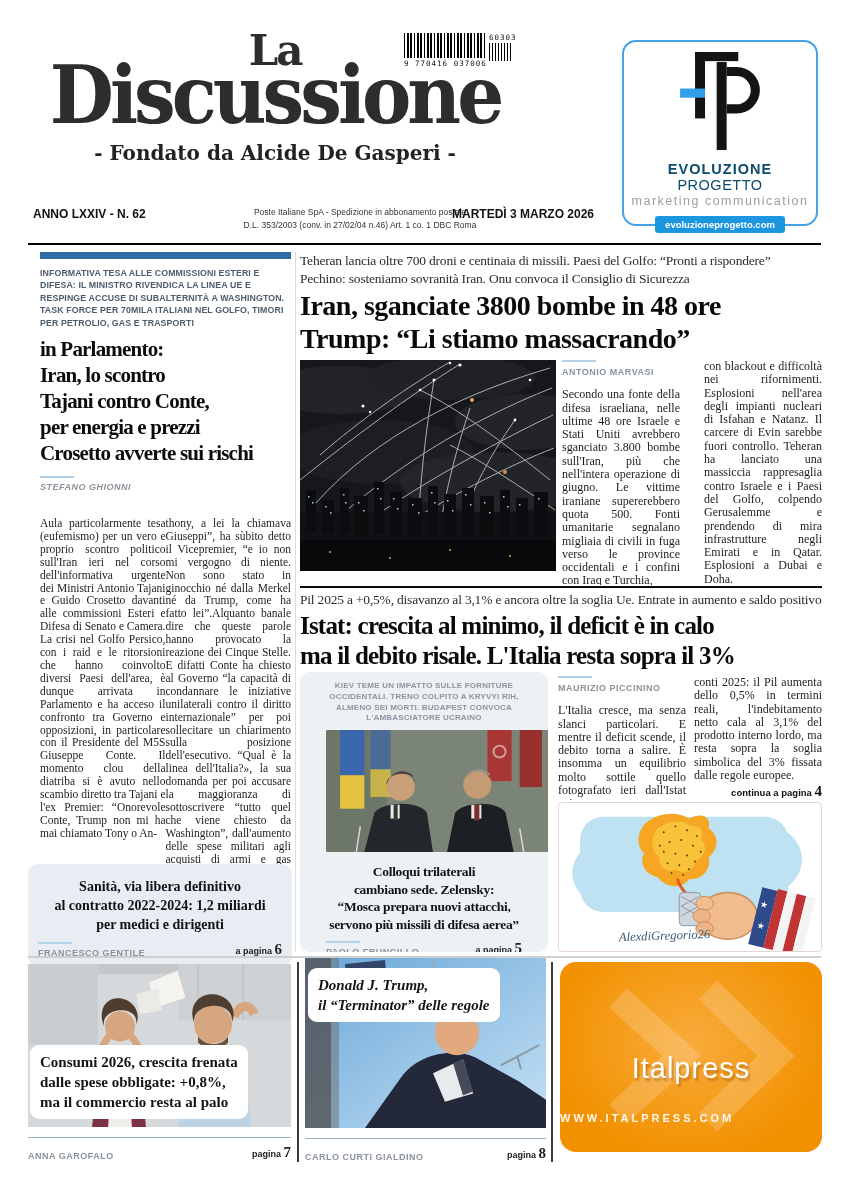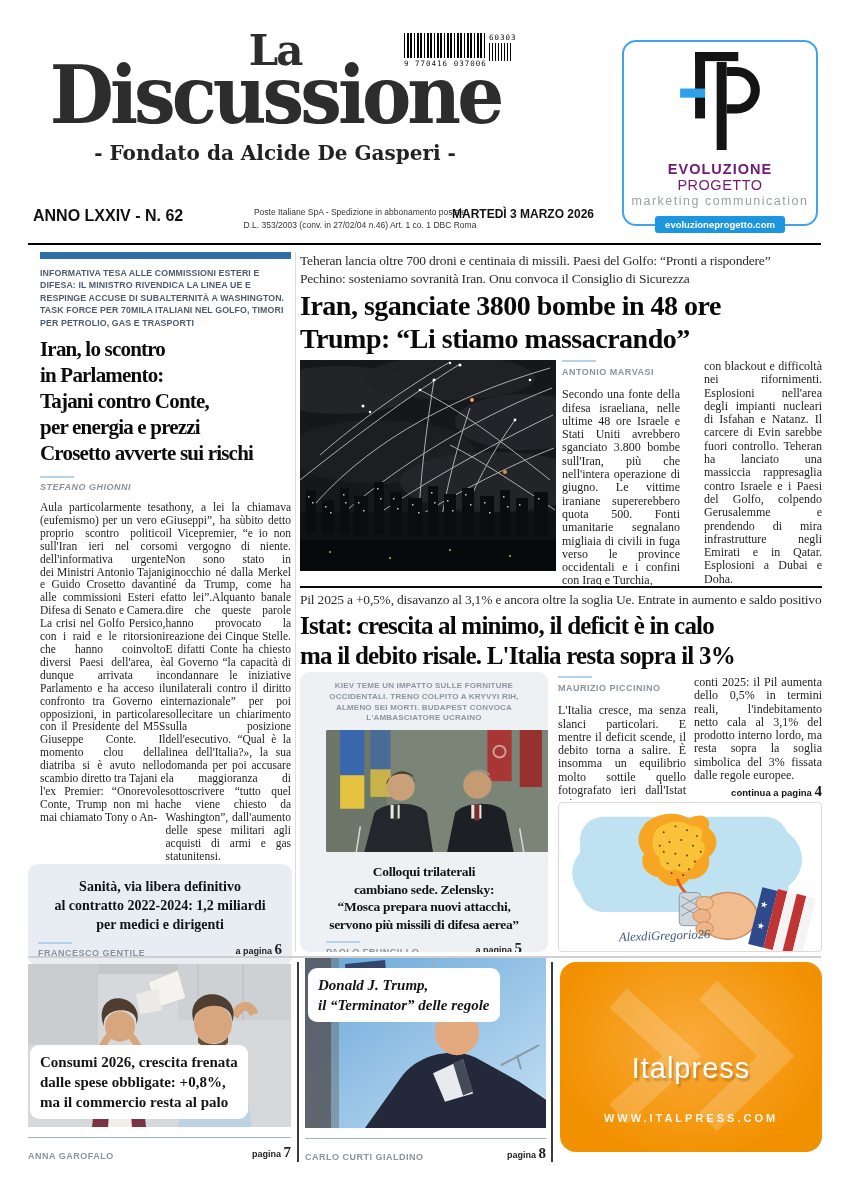--- a/index.html
+++ b/index.html
@@ -18,47 +18,47 @@
   #barcode .bc-row{display:flex;align-items:flex-start;gap:3px;}
   #barcode .bc-main{width:82px;}
   #barcode .bc-bars{height:25px;background:repeating-linear-gradient(90deg,#000 0 1px,#fff 1px 3px,#000 3px 5px,#fff 5px 6px,#000 6px 8px,#fff 8px 10px);}
   #barcode .bc-digits{font-family:"DejaVu Sans Mono",monospace;font-size:7.5px;letter-spacing:1px;margin-top:1px;white-space:nowrap;}
   #barcode .bc-mini{width:24px;}
   #barcode .bc-corner{font-family:"DejaVu Sans Mono",monospace;font-size:7.5px;letter-spacing:1px;}
   #barcode .bc-bars2{height:18px;margin-top:1px;background:repeating-linear-gradient(90deg,#000 0 1px,#fff 1px 3px,#000 3px 4px,#fff 4px 6px);}
 
   
   #ep-box{left:622px;top:40px;width:196px;height:186px;border:2px solid #43a3e8;border-radius:14px;background:#fff;text-align:center;padding-top:5px;box-sizing:border-box;cursor:pointer;}
-  #ep-box .ep-name{font-size:14.5px;letter-spacing:.5px;color:#701a75;margin-top:2px;}
+  #ep-box .ep-name{font-size:14.5px;letter-spacing:.5px;color:#0c4a6e;margin-top:2px;}
   #ep-box .ep-name b{letter-spacing:1px;}
   #ep-box .ep-tag{font-size:12.5px;color:#9aa0a6;letter-spacing:1.5px;margin-top:1px;}
   #ep-box .ep-btn{display:inline-block;margin-top:8px;background:#1d96e0;color:#fff;font-size:9.5px;font-weight:bold;padding:3px 10px;border-radius:3px;}
 
   
-  #issue{left:33px;top:207px;font-weight:bold;font-size:16px;}
+  #issue{left:33px;top:207px;font-weight:bold;font-size:12px;}
   #postal{left:210px;top:206px;width:300px;text-align:center;font-size:8.5px;line-height:1.55;color:#333;}
   #pubdate{left:448px;top:207px;width:146px;text-align:right;font-weight:bold;font-size:12px;}
   #top-rule{left:28px;top:243px;width:793px;height:2px;background:#000;}
   #vline0{left:295px;top:252px;width:1px;height:700px;background:#dcdcdc;}
 
   
   .byline-rule{width:34px;height:2px;background:#b5d2e8;margin-bottom:4px;}
   .byline{font-weight:bold;font-size:9px;color:#8b939b;letter-spacing:.5px;}
   .continua{font-weight:bold;font-size:9.5px;color:#111;text-align:right;margin-top:3px;}
   .num{font-family:"Liberation Serif",serif;font-weight:bold;font-size:15px;}
   .pageref{font-weight:bold;font-size:9px;color:#222;white-space:nowrap;}
   .bodytxt{font-family:"Liberation Serif",serif;text-align:justify;color:#1d1d1d;}
 
   
   #left-col{left:40px;top:252px;width:251px;}
   #left-col .blue-bar{height:7px;background:#2f6da8;}
   #left-col .kicker-sm{margin-top:8px;font-weight:bold;font-size:8.8px;line-height:12.4px;color:#4d5c6c;letter-spacing:.1px;}
   #left-col .head{margin-top:7px;font-family:"Liberation Serif",serif;font-weight:bold;font-size:21px;line-height:26px;letter-spacing:-.8px;color:#0c0c0c;}
   #left-col .byline-block{margin-top:10px;font-style:italic;}
-  #left-col .body-cols{margin-top:9px;display:flex;height:362px;overflow:hidden;}
+  #left-col .body-cols{margin-top:25px;display:flex;height:362px;overflow:hidden;}
   #left-col .bcol{flex:1;font-size:11.5px;line-height:12.9px;}
 
   
   #sanita-box{left:28px;top:864px;width:264px;height:102px;background:#e7edf3;border-radius:10px;box-sizing:border-box;padding:13px 10px 8px;text-align:center;overflow:hidden;}
   #sanita-box .head{font-family:"Liberation Serif",serif;font-weight:bold;font-size:14px;line-height:19px;color:#101418;}
   #sanita-box .meta{display:flex;justify-content:space-between;align-items:flex-end;margin-top:7px;text-align:left;}
 
   
   #iran-kicker{left:300px;top:252px;width:524px;font-family:"Liberation Serif",serif;font-size:13.5px;line-height:17.5px;color:#2b2b2b;letter-spacing:-.2px;}
   #iran-headline{left:300px;top:289px;width:524px;font-family:"Liberation Serif",serif;font-weight:bold;font-size:28px;line-height:33px;letter-spacing:-.5px;color:#0a0a0a;}
@@ -94,21 +94,21 @@
   #card-consumi .label{left:2px;bottom:8px;}
   #card-trump{left:305px;top:958px;width:241px;}
   #card-trump .photo{height:170px;}
   #card-trump .label{left:3px;top:10px;font-style:italic;}
 
   
   #italpress{left:560px;top:962px;width:262px;height:190px;border-radius:16px;overflow:hidden;cursor:pointer;
              background:radial-gradient(ellipse at 50% 42%,#f9ab3c 0%,#f29100 75%);}
   #italpress .ip-name{position:absolute;top:70px;left:0;width:100%;text-align:center;font-weight:normal;font-size:29px;
              letter-spacing:1px;color:#fff;text-shadow:2px 3px 2px rgba(120,60,0,.35);margin-top:20px;}
-  #italpress .ip-url{position:absolute;top:150px;left:0;width:100%;text-align:center;font-weight:bold;font-size:11px;
+  #italpress .ip-url{position:absolute;top:150px;left:0;width:100%;font-weight:bold;font-size:11px;
              letter-spacing:3px;color:rgba(255,255,255,.92);}
 </style>
 </head>
 <body>
 
 <div class="page">
 
   <div class="abs" id="masthead">
     <div class="m-la">La</div>
     <div class="m-title">Discussione</div>
@@ -150,22 +150,22 @@
     <div>D.L. 353/2003 (conv. in 27/02/04 n.46) Art. 1 co. 1 DBC Roma</div>
   </div>
   <div class="abs" id="pubdate">MARTEDÌ 3 MARZO 2026</div>
   <div class="abs" id="top-rule"></div>
   <div class="abs" id="vline0"></div>
 
   <div class="abs" id="left-col">
     <div class="blue-bar"></div>
     <div class="kicker-sm">INFORMATIVA TESA ALLE COMMISSIONI ESTERI E DIFESA: IL MINISTRO RIVENDICA LA LINEA UE E RESPINGE ACCUSE DI SUBALTERNITÀ A WASHINGTON. TASK FORCE PER 70MILA ITALIANI NEL GOLFO, TIMORI PER PETROLIO, GAS E TRASPORTI</div>
     <div class="head">
+      <div>in Parlamento:</div>
       <div>Iran, lo scontro</div>
-      <div>in Parlamento:</div>
       <div>Tajani contro Conte,</div>
       <div>per energia e prezzi</div>
       <div>Crosetto avverte sui rischi</div>
     </div>
     <div class="byline-block">
       <div class="byline-rule"></div>
       <div class="byline">STEFANO GHIONNI</div>
     </div>
     <div class="body-cols">
       <div class="bcol bodytxt">Aula particolarmente tesa (eufemismo) per un vero e proprio scontro politico sull'Iran ieri nel corso dell'informativa urgente dei Ministri Antonio Tajani e Guido Crosetto davanti alle commissioni Esteri e Difesa di Senato e Camera. La crisi nel Golfo Persico, con i raid e le ritorsioni che hanno coinvolto diversi Paesi dell'area, è dunque arrivata in Parlamento e ha acceso il confronto tra Governo e opposizioni, in particolare con il Presidente del M5S Giuseppe Conte. Il momento clou della diatriba si è avuto nello scambio diretto tra Tajani e l'ex Premier: “Onorevole Conte, Trump non mi ha mai chiamato Tony o An-</div>

